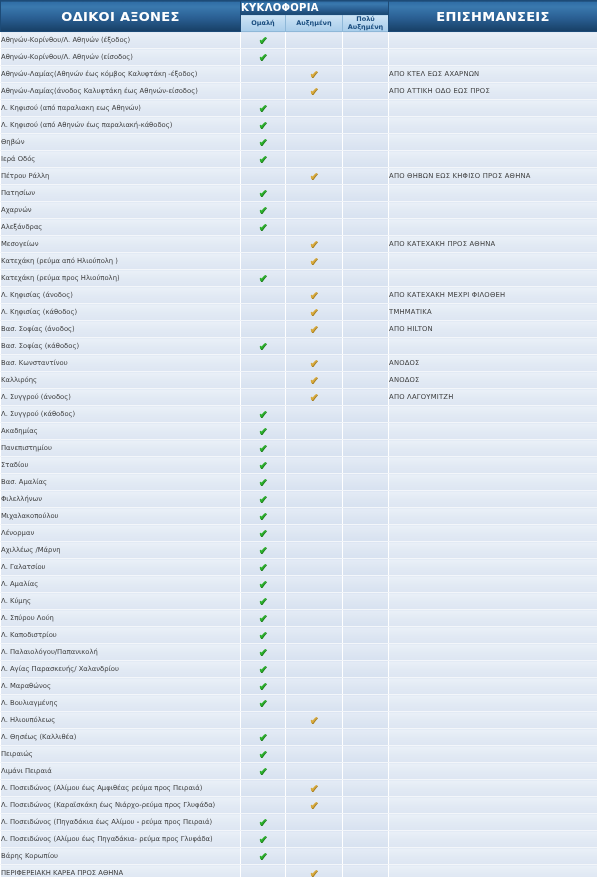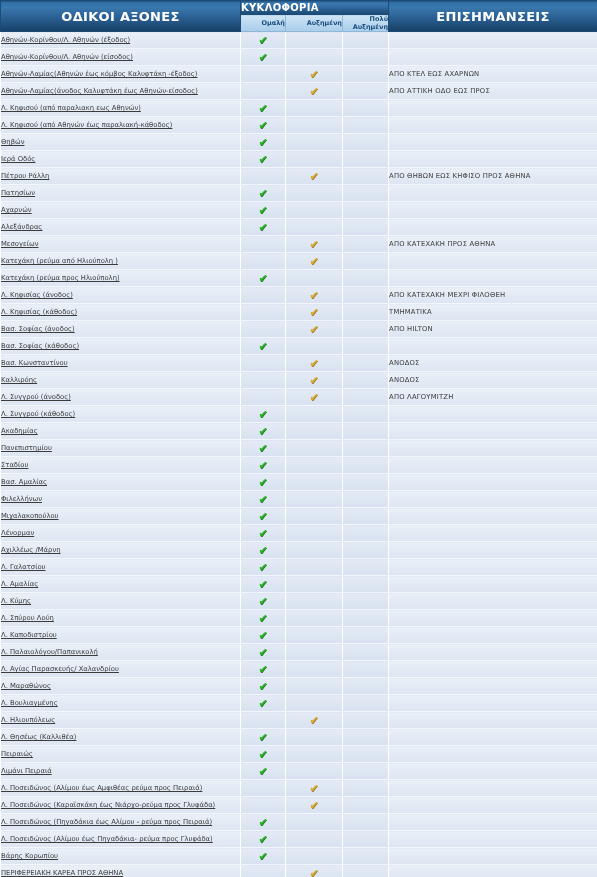--- a/index.html
+++ b/index.html
@@ -41,21 +41,21 @@
     letter-spacing: 0.3px;
     border: 1px solid #1d4b77;
     height: 13px;
     padding: 0;
     vertical-align: middle;
   }
   .hdr-sub {
     background: linear-gradient(to bottom, #cfe4f5 0%, #bcd9f0 45%, #a9cdea 100%);
     color: #1c4f80;
     font-size: 6.5px;
-    text-align: right;
+    text-align: center;
     border: 1px solid #8fb8d8;
     height: 14px;
     padding: 0;
     vertical-align: middle;
   }
   
   #traffic-table tbody tr { height: 16px; }
   #traffic-table tbody td {
     border: 1px solid #ffffff;
     border-bottom: 1px solid #f3f6fa;
@@ -65,21 +65,20 @@
     font-size: 6.8px;
     color: #3c3c3c;
   }
   td.axis-cell {
     background: linear-gradient(to bottom, #eaf0f8 0%, #e2eaf4 50%, #dde6f2 100%);
     padding-left: 6px;
     white-space: nowrap;
     overflow: hidden;
     text-overflow: ellipsis;
     border-right: 1px solid #ffffff;
-    text-decoration: underline;
   }
   td.mark-cell {
     background: linear-gradient(to bottom, #e4ebf6 0%, #dde6f2 50%, #d7e1f0 100%);
     text-align: center;
     border-right: 1px solid #ffffff;
   }
   td.note-cell {
     background: linear-gradient(to bottom, #eaf0f8 0%, #e2eaf4 50%, #dde6f2 100%);
     padding-left: 6px;
     white-space: nowrap;

